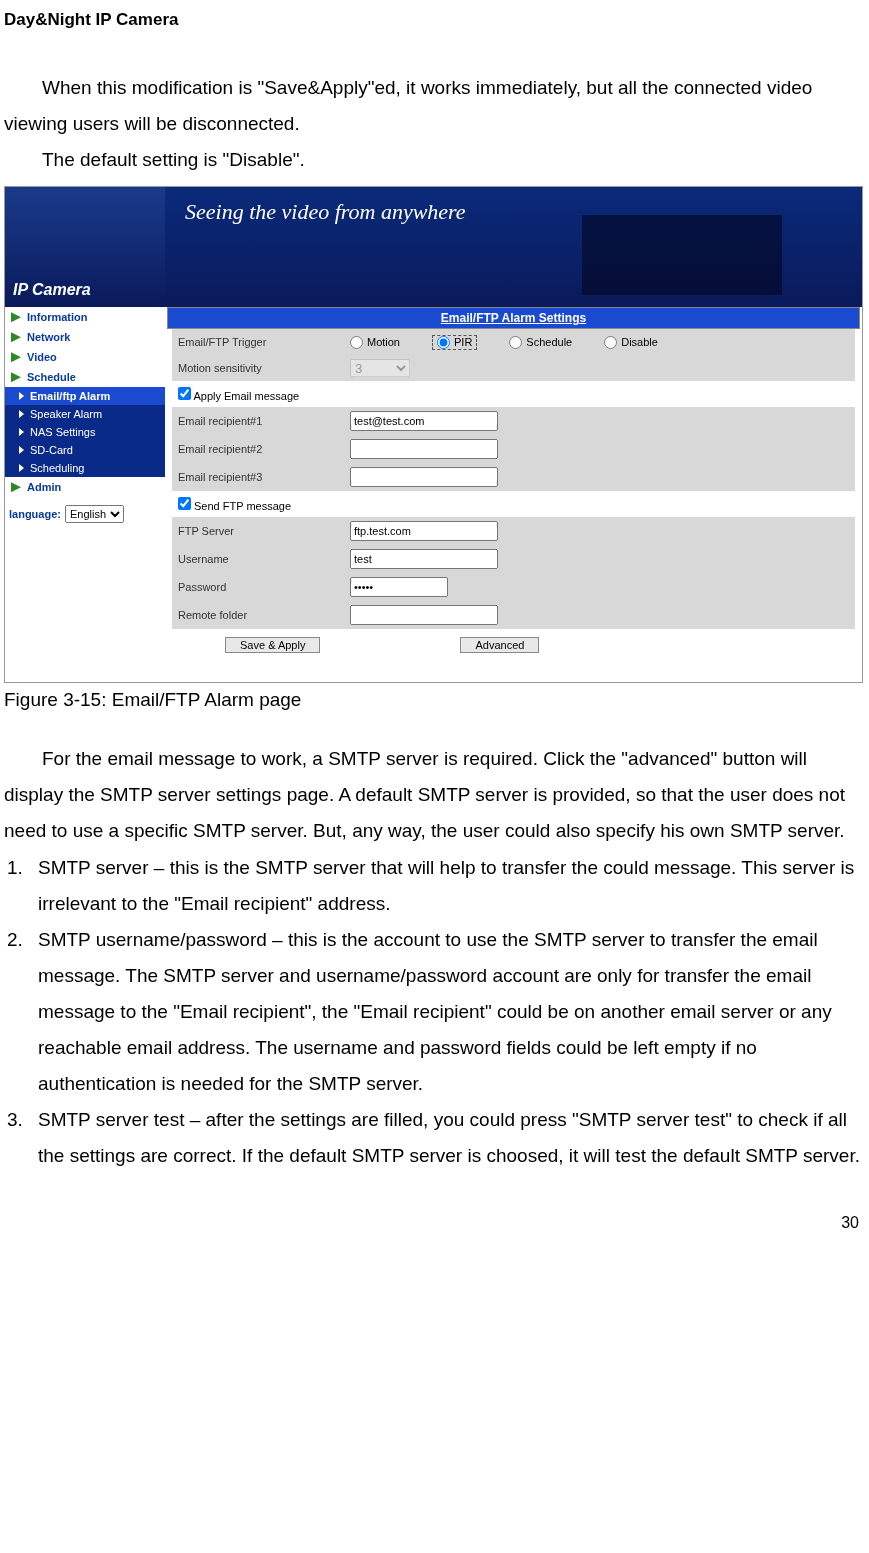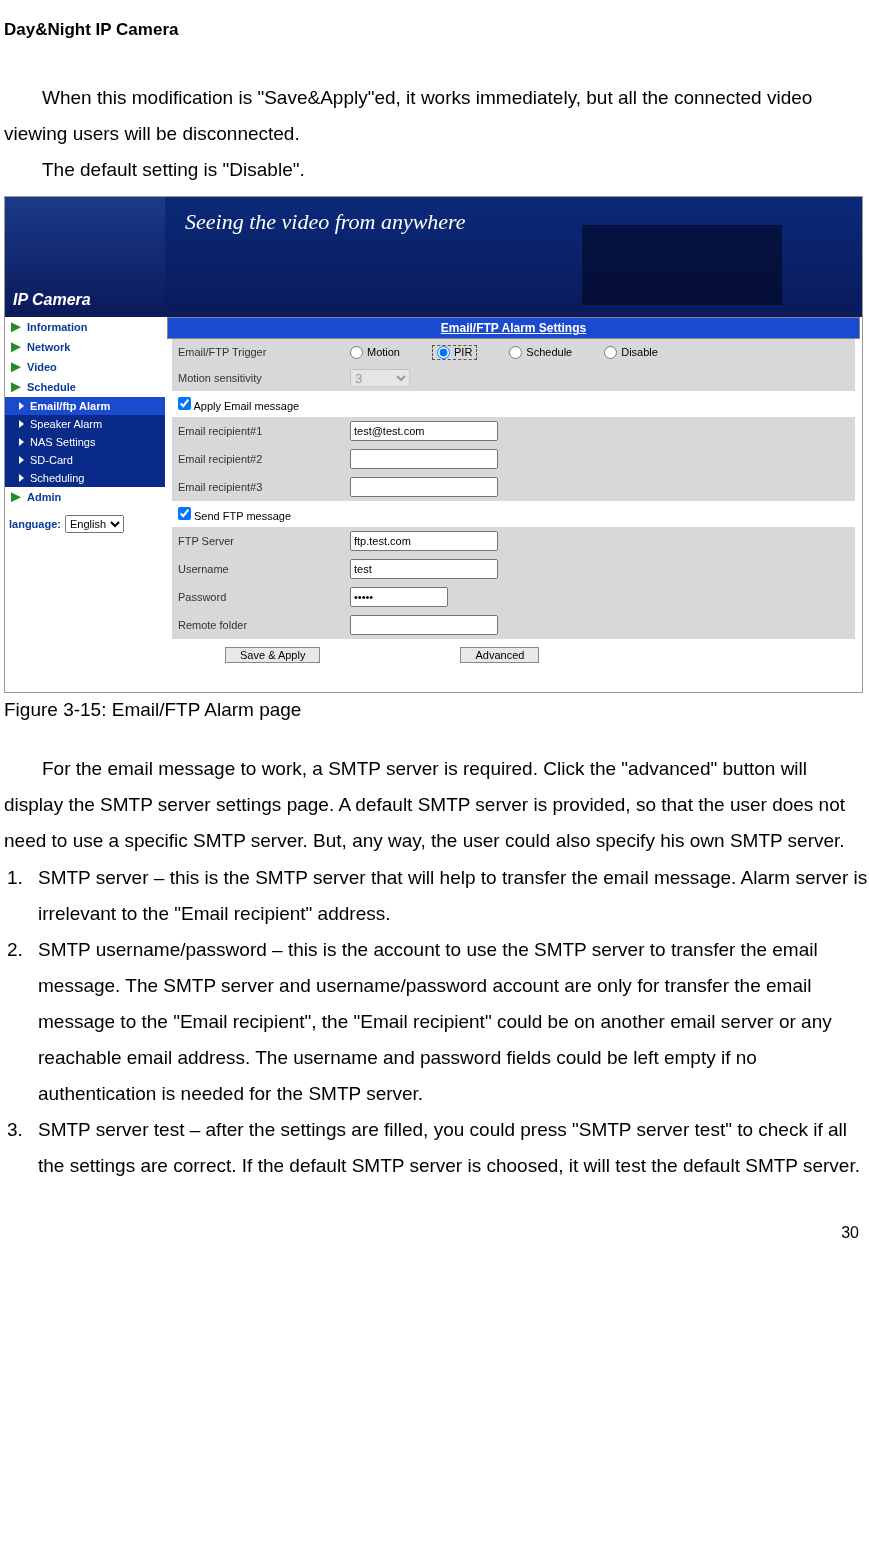--- a/index.html
+++ b/index.html
@@ -4,21 +4,21 @@
 <style>
   body {
     font-family: Arial, sans-serif;
     margin: 0;
     padding: 0;
     width: 869px;
     background: #fff;
     color: #000;
   }
   .page {
-    padding: 20px 0;
+    padding: 10px 0;
   }
   .doc-header {
     font-weight: bold;
     font-size: 17px;
     padding: 0 0 40px 4px;
   }
   .body-text {
     font-size: 19px;
     line-height: 1.9;
     padding: 0 4px;
@@ -368,19 +368,19 @@
     </div>
   </div>
 
   <div class="caption">Figure 3-15: Email/FTP Alarm page</div>
 
   <div class="body-text">
     <p class="indent">For the email message to work, a SMTP server is required. Click the "advanced" button will display the SMTP server settings page. A default SMTP server is provided, so that the user does not need to use a specific SMTP server. But, any way, the user could also specify his own SMTP server.</p>
   </div>
 
   <ol>
-    <li>SMTP server – this is the SMTP server that will help to transfer the email message. Alarm server is irrelevant to the "Email recipient" address.</li>
+    <li>SMTP server – this is the SMTP server that will help to transfer the could message. This server is irrelevant to the "Email recipient" address.</li>
     <li>SMTP username/password – this is the account to use the SMTP server to transfer the email message. The SMTP server and username/password account are only for transfer the email message to the "Email recipient", the "Email recipient" could be on another email server or any reachable email address. The username and password fields could be left empty if no authentication is needed for the SMTP server.</li>
     <li>SMTP server test – after the settings are filled, you could press "SMTP server test" to check if all the settings are correct. If the default SMTP server is choosed, it will test the default SMTP server.</li>
   </ol>
 
   <div class="page-num">30</div>
 </div>
 
 </body></html>

